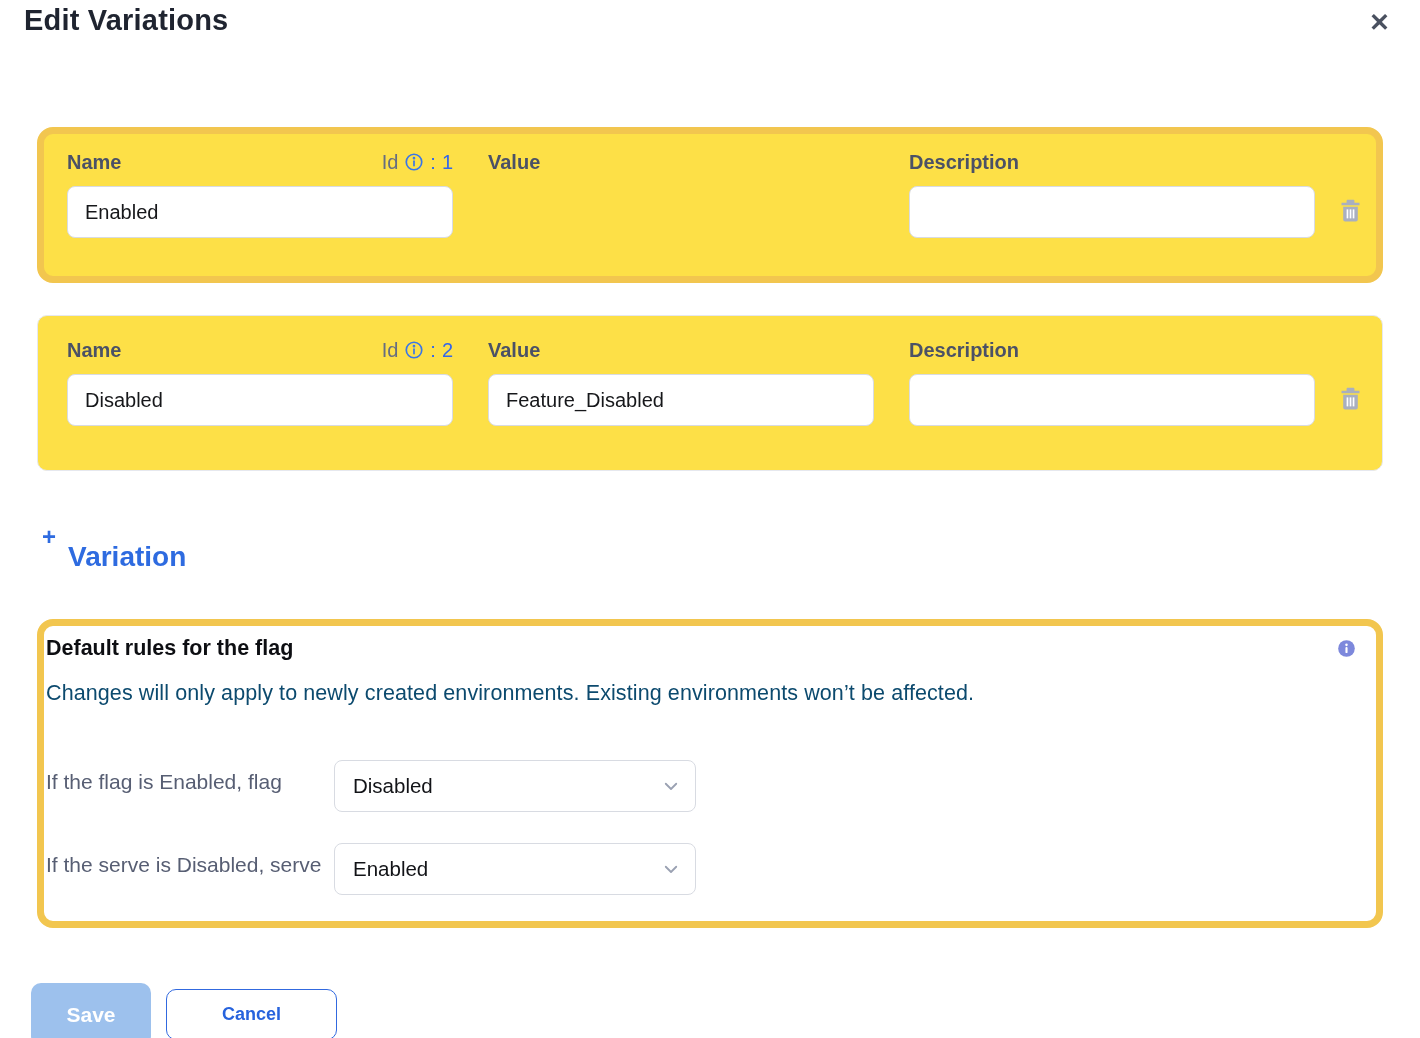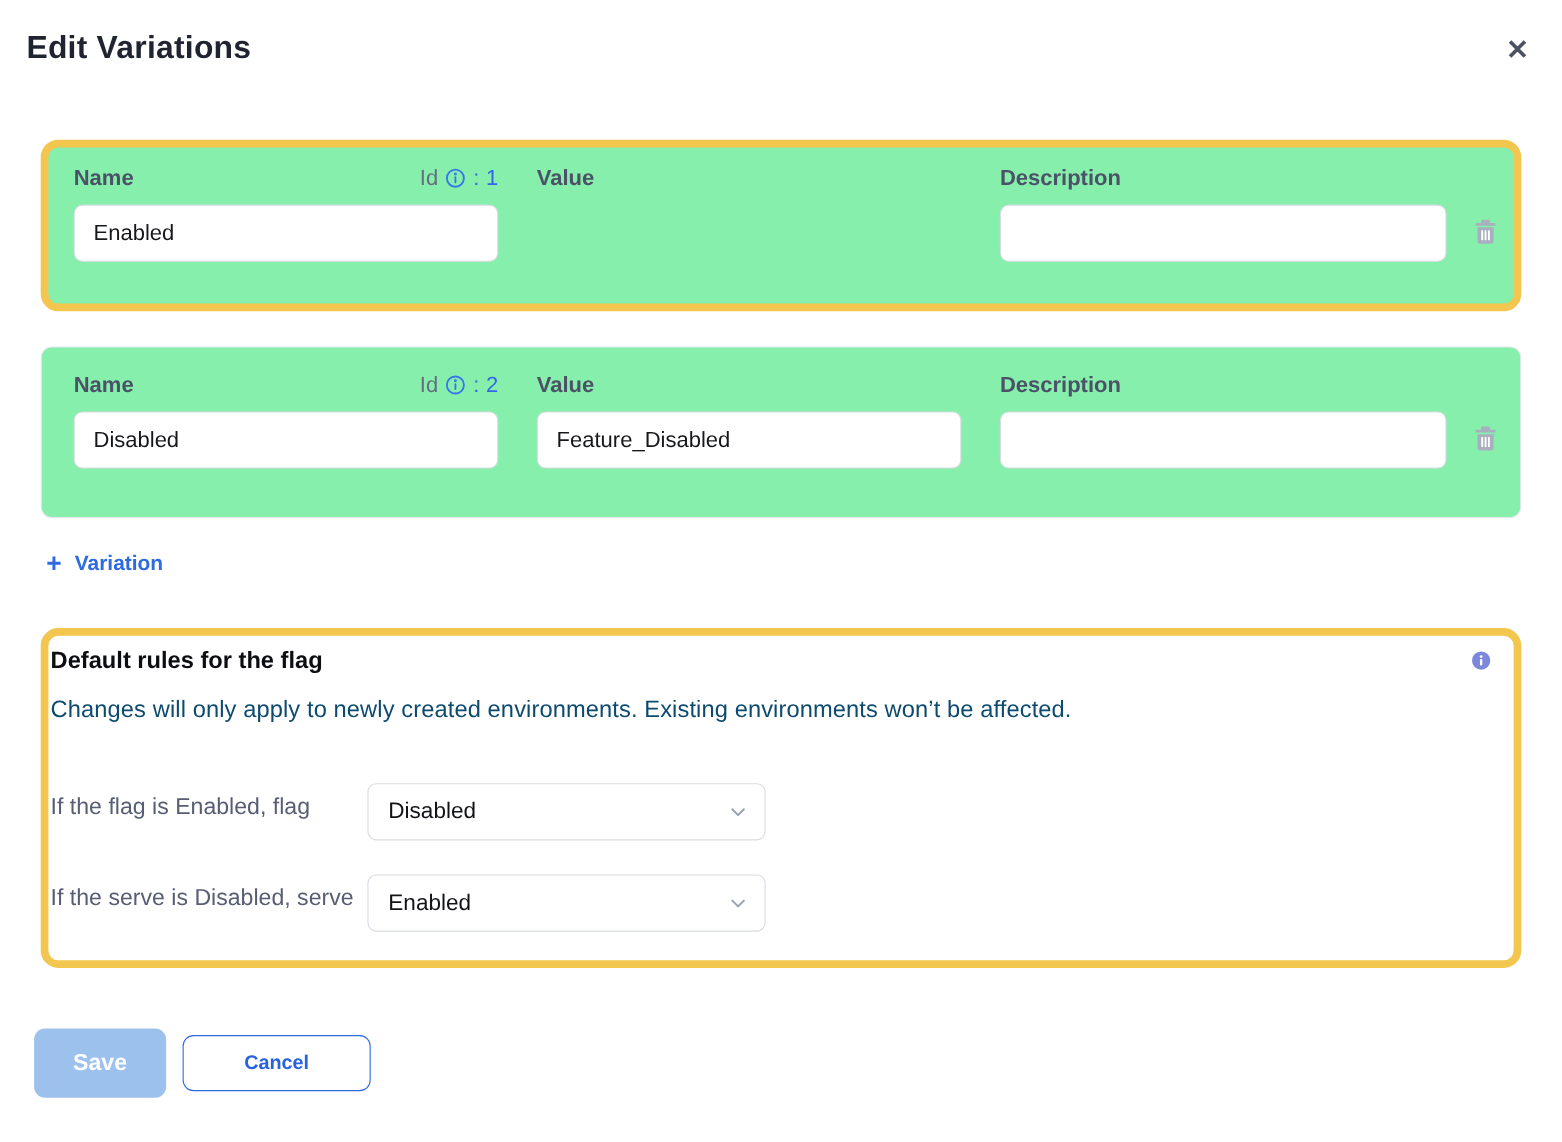--- a/index.html
+++ b/index.html
@@ -8,34 +8,34 @@
     width:1420px; height:1038px;
     background:#ffffff;
     font-family:"Liberation Sans", sans-serif;
     color:#1c212e;
     overflow:hidden;
   }
 
   
   .dialog-header{
     display:flex; justify-content:space-between; align-items:flex-start;
-    padding:28px 26px 0 24px; height:58px;gap:41px;
+    padding:4px 26px 0 24px; height:58px;gap:41px;
   }
   .dialog-title{
     margin:0; font-size:29px; font-weight:600; color:#1f2430; letter-spacing:.2px;
   }
   .close-btn{
     background:none; border:none; padding:4px; margin-top:2px;
     font-size:25px; font-weight:600; color:#4a5160; cursor:pointer; line-height:1;
   }
 
   
   .variation-card{
     display:flex; align-items:flex-start;
-    margin:0 37px; background:#86efac;
+    margin:0 37px; background:#fde047;
   }
   .variation-card.highlighted{
     border:7px solid #F2C64F; border-radius:16px;
     padding:16px 10px 38px 23px;
     margin-top:69px;
   }
   .variation-card.plain{
     border:1px solid #e6e8ee; border-radius:10px;
     padding:22px 16px 44px 29px;
     margin-top:32px;
@@ -65,21 +65,21 @@
     margin-left:20px; margin-top:45px; padding:2px;
   }
 
   
   .add-variation{
     display:flex; align-items:center; gap:12px;
     margin:30px 0 0 42px;
     background:none; border:none; cursor:pointer; padding:0;
   }
   .add-plus{ font-size:24px; font-weight:600; color:#2e6be0; line-height:1; }
-  .add-label{ font-size:19px; font-weight:700; color:#2e6be0; }
+  .add-label{ font-size:28px; font-weight:700; color:#2e6be0;margin-top:40px; }
 
   
   .rules-card{
     margin:46px 37px 0 37px;
     border:7px solid #F2C64F; border-radius:16px;
     padding:10px 20px 26px 2px;
     background:#fff;
   }
   .rules-title-row{ display:flex; align-items:center; gap:9px;justify-content:space-between; }
   .rules-title{ margin:0; font-size:21.5px; font-weight:700; color:#0d0e12; }

